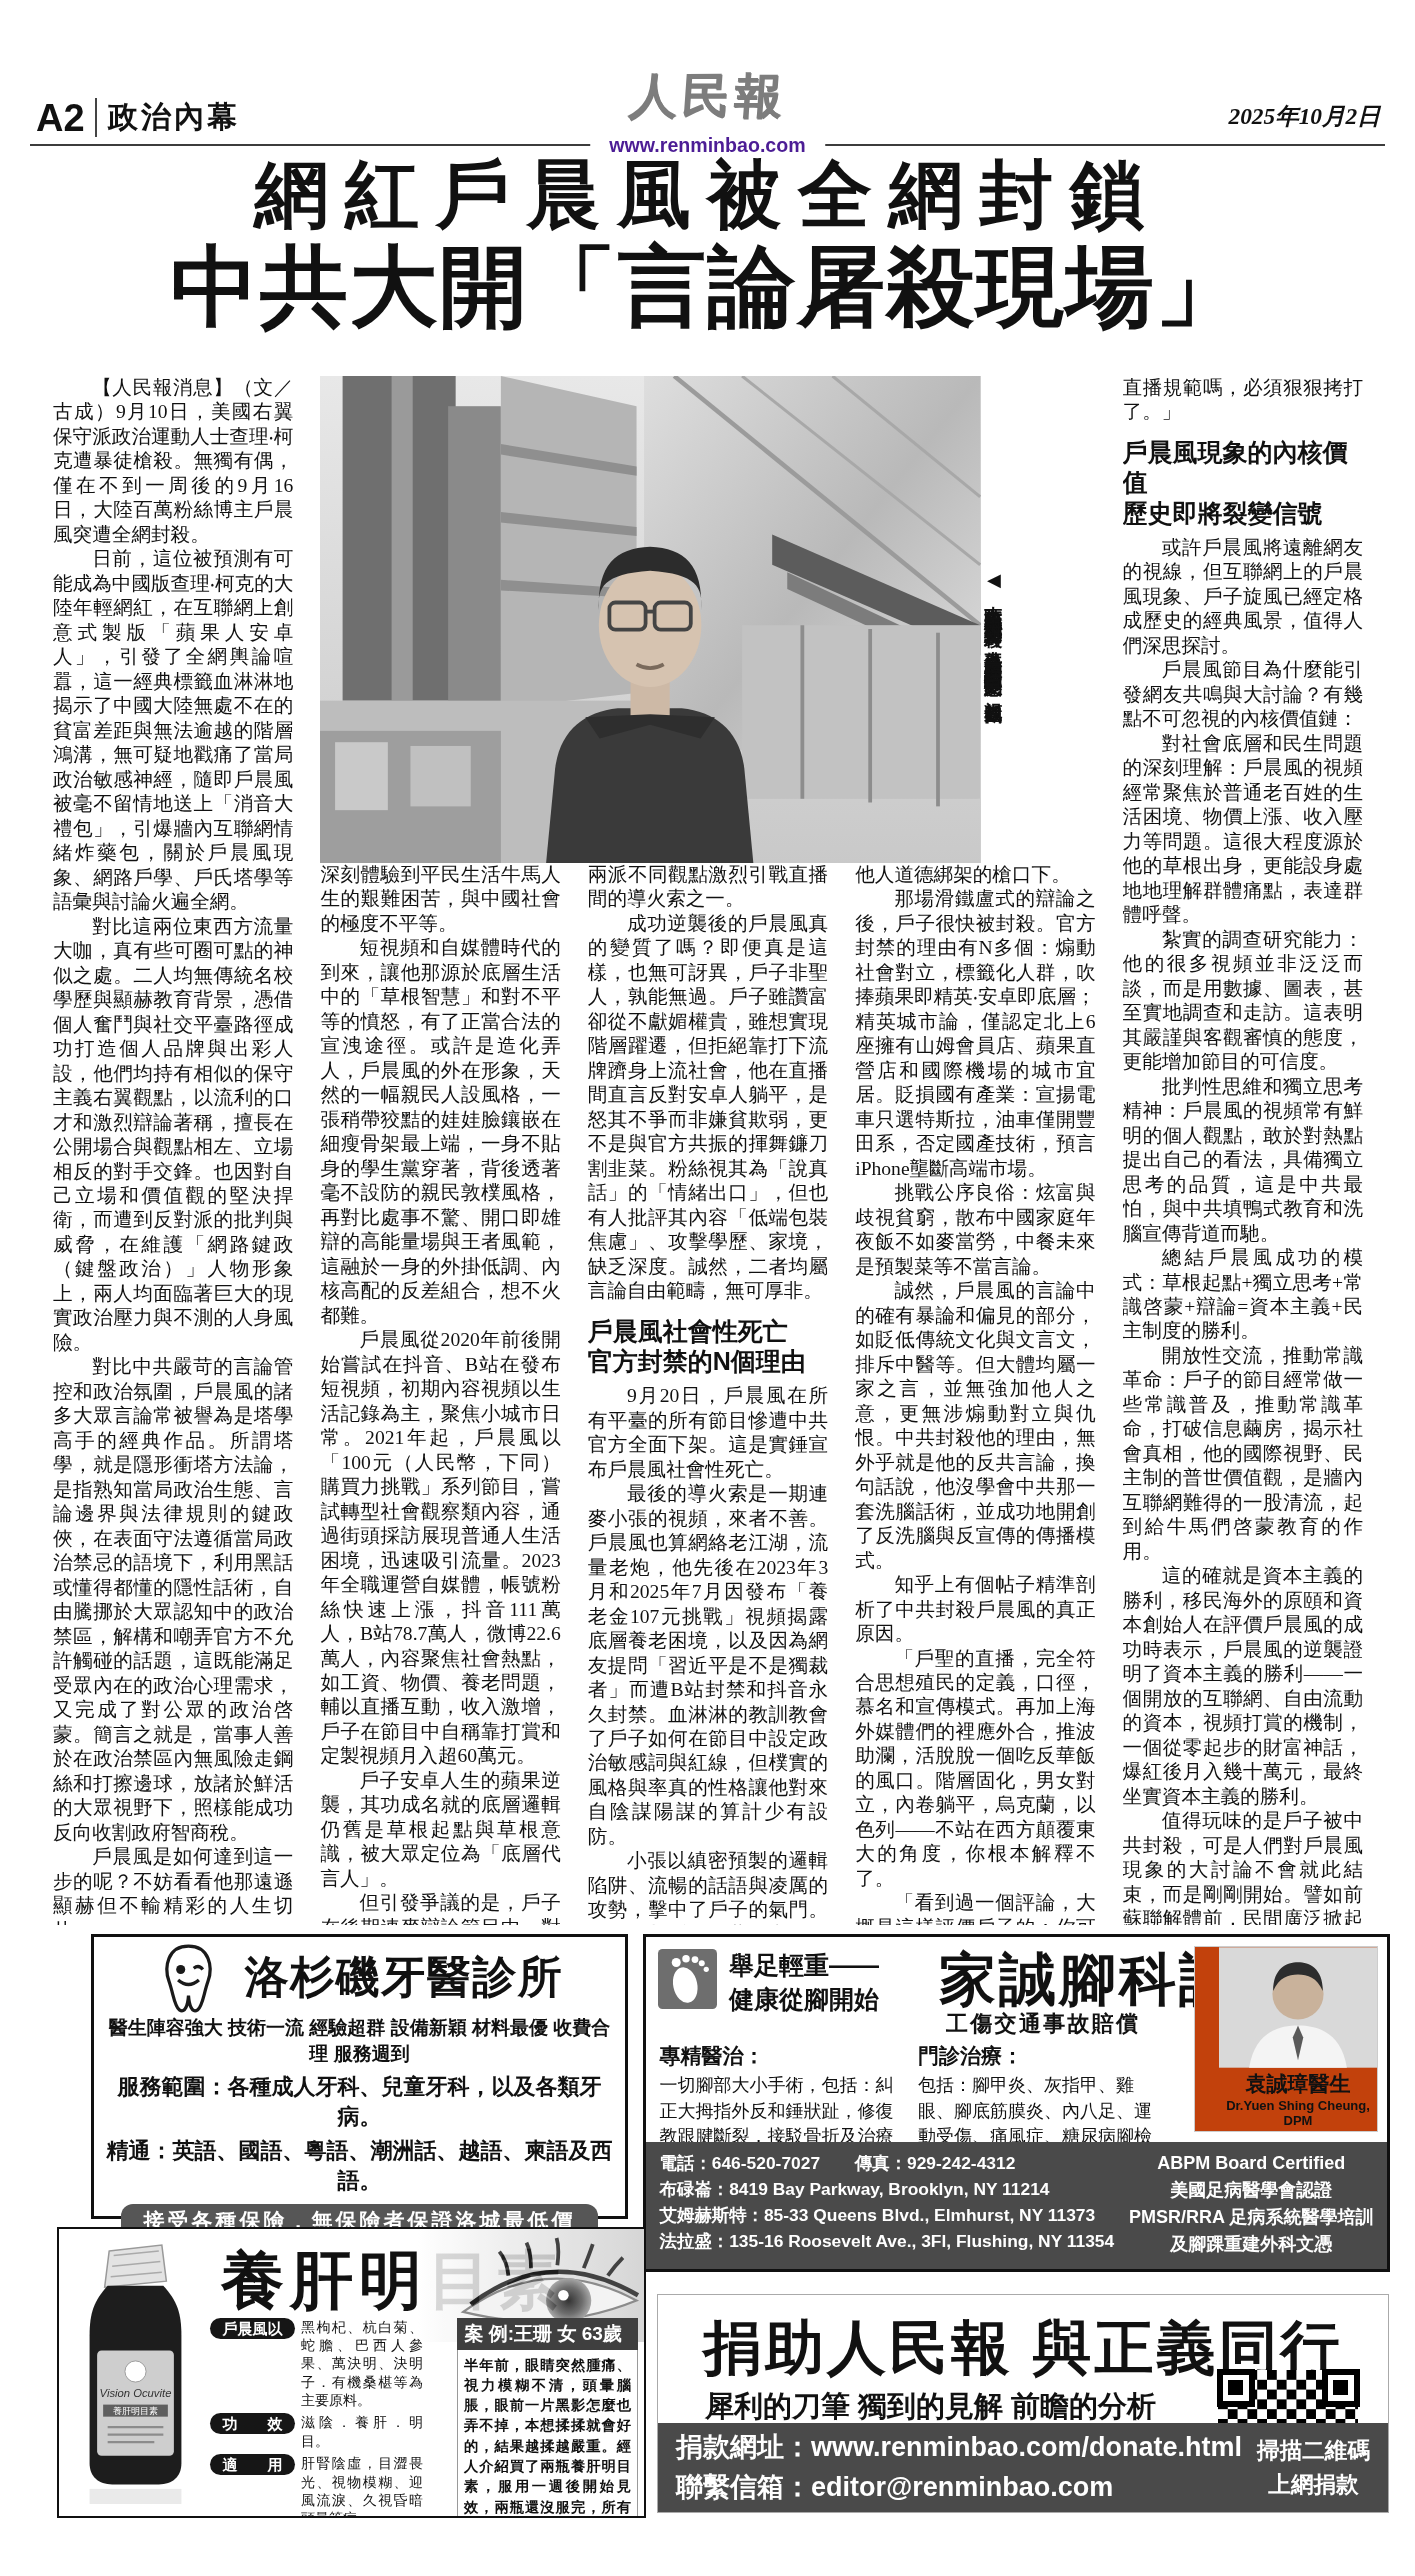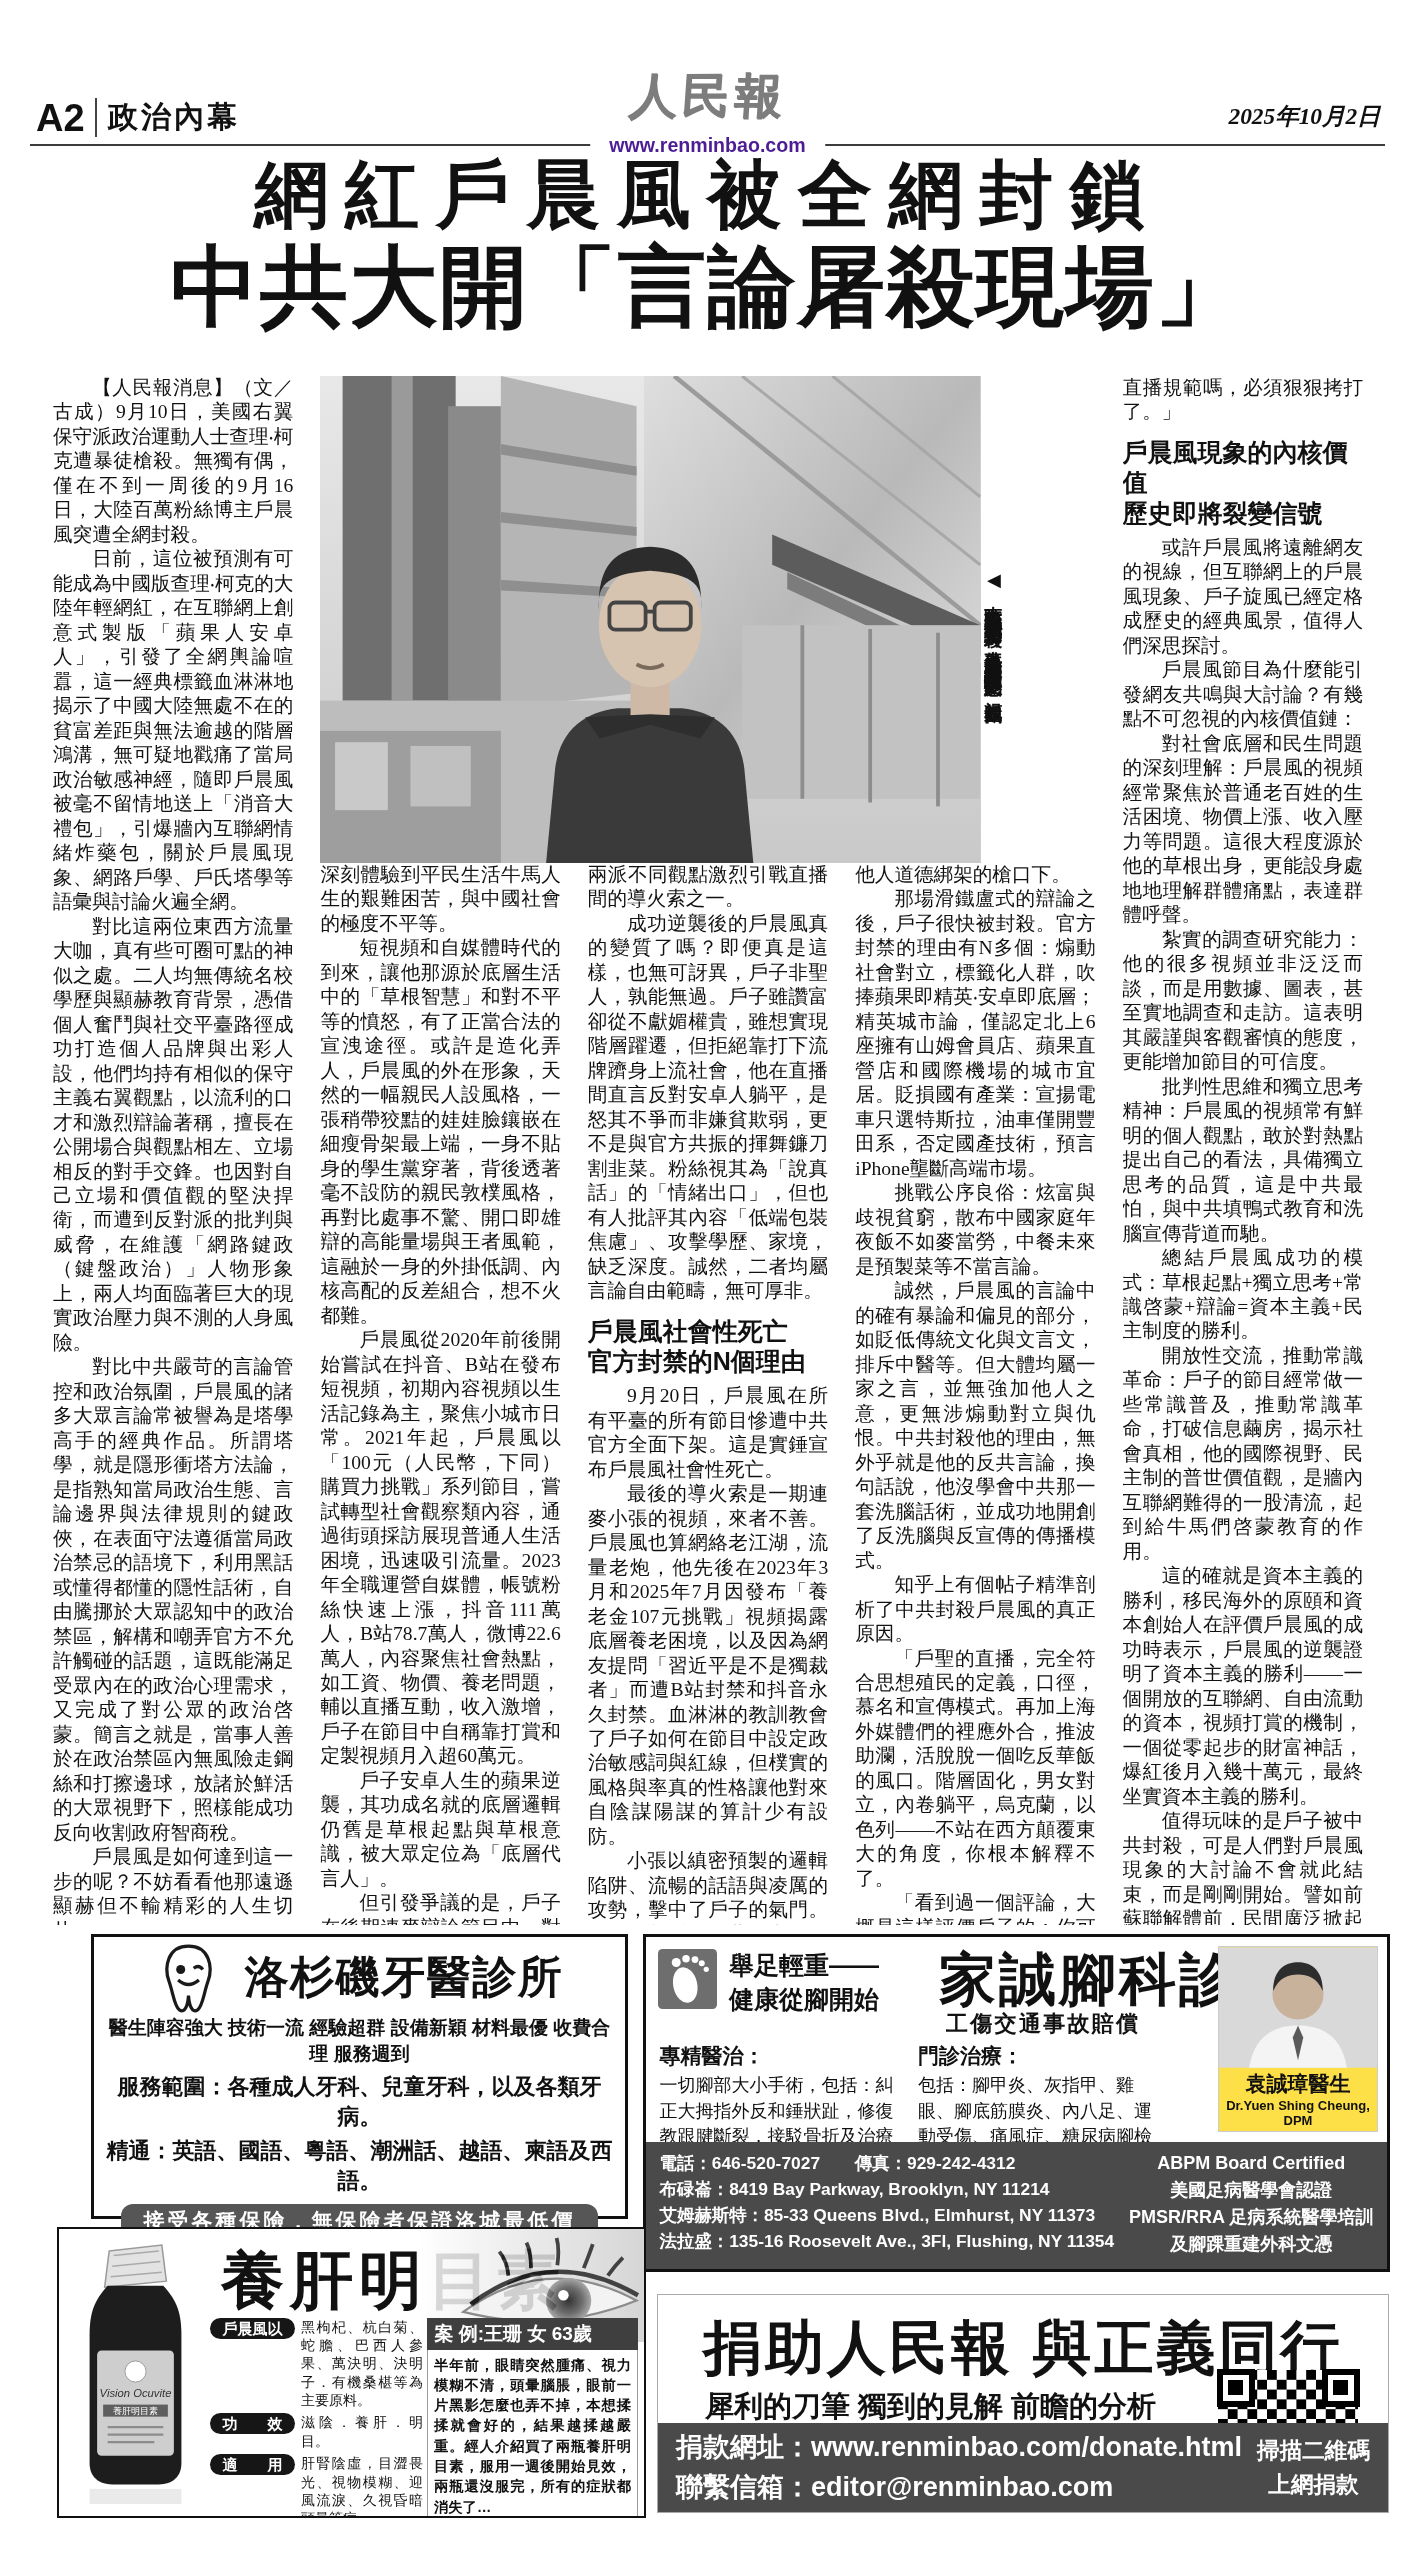--- a/index.html
+++ b/index.html
@@ -55,37 +55,37 @@
   .dent-loc h4{margin:0 0 1.5px;font-size:19.6px;font-weight:900;}
   
   .ad-foot{left:643px;top:1934px;width:747px;height:338px;border:3px solid #101010;}
   .f-logo{position:absolute;left:12px;top:12px;width:59px;height:60px;background:#6e6e6e;border-radius:4.5px;}
   .f-slogan{position:absolute;left:83px;top:12px;font-weight:900;font-size:25px;line-height:1.35;}
   .f-title{position:absolute;left:293px;top:4.5px;font-size:57px;font-weight:900;letter-spacing:3px;}
   .f-sub{position:absolute;left:300px;top:72px;font-size:22px;font-weight:900;letter-spacing:2.3px;}
   .f-col{position:absolute;top:104px;width:243px;font-size:18px;line-height:1.4;font-weight:500;}
   .f-col h4{margin:0 0 3px;font-size:21px;font-weight:900;}
   .f-c1{left:13.6px;} .f-c2{left:272px;}
-  .f-doc{position:absolute;right:9px;top:9px;width:158px;text-align:center;background:#fde047;border:0.8px solid #ccc;}
+  .f-doc{position:absolute;right:9px;top:9px;width:158px;text-align:center;background:#c2410c;border:0.8px solid #ccc;padding-left:24px;}
   .f-doc .ph{height:121px;overflow:hidden;}
   .f-docname{font-size:21px;font-weight:900;margin-top:1.5px;}
   .f-docen{font-size:13px;font-weight:700;margin-bottom:3px;}
   .f-bar{position:absolute;left:0;right:0;bottom:0;height:127px;padding:7.5px 13.6px;box-sizing:border-box;
          display:flex;justify-content:space-between;font-weight:700;font-size:17.4px;line-height:1.5;}
   .f-bar .right{text-align:center;font-size:18px;}
   
   .ad-eye{left:57px;top:2227px;width:589px;height:291px;border:2.3px solid #101010;overflow:hidden;}
   .eye-title{position:absolute;left:162px;top:9px;font-size:63px;font-weight:900;letter-spacing:6px;}
   .eye-art{position:absolute;right:0;top:0;width:226px;height:113px;opacity:.85;}
   .eye-rows{position:absolute;left:151px;top:89px;width:213px;}
   .eye-row{display:flex;gap:6px;margin-bottom:4.5px;}
   .eye-label{flex:0 0 85px;background:#161616;color:#fff;border-radius:11.3px;text-align:center;
              font-size:15px;font-weight:900;height:21px;line-height:21px;}
   .eye-text{font-size:14px;font-weight:400;line-height:1.3;text-align:justify;}
-  .case{position:absolute;right:6px;top:89px;width:211px;bottom:22px;}
+  .case{position:absolute;right:6px;top:89px;width:181px;bottom:22px;}
   .case-h{background:#3f3f3f;color:#fff;font-size:19px;font-weight:900;padding:3px 7.5px;}
   .case-b{border:1.5px solid #9a9a9a;border-top:none;padding:4.5px 6px;font-size:14.3px;font-weight:700;
           line-height:1.42;text-align:justify;}
   .bottle{position:absolute;left:4.5px;top:7.5px;width:143px;height:272px;}
   
   .ad-donate{left:657px;top:2294px;width:732px;height:219px;border:1.5px solid #aaa;}
   .don-title{position:absolute;left:45px;top:13.6px;font-size:59px;font-weight:900;letter-spacing:3px;}
   .don-lines{position:absolute;left:47px;top:89px;font-size:29px;font-weight:900;line-height:1.55;}
   .qr{position:absolute;right:30px;top:75px;width:140px;height:140px;background:
       conic-gradient(#000 25%,#fff 0 50%,#000 0 75%,#fff 0) 0 0/19.6px 19.6px;}

